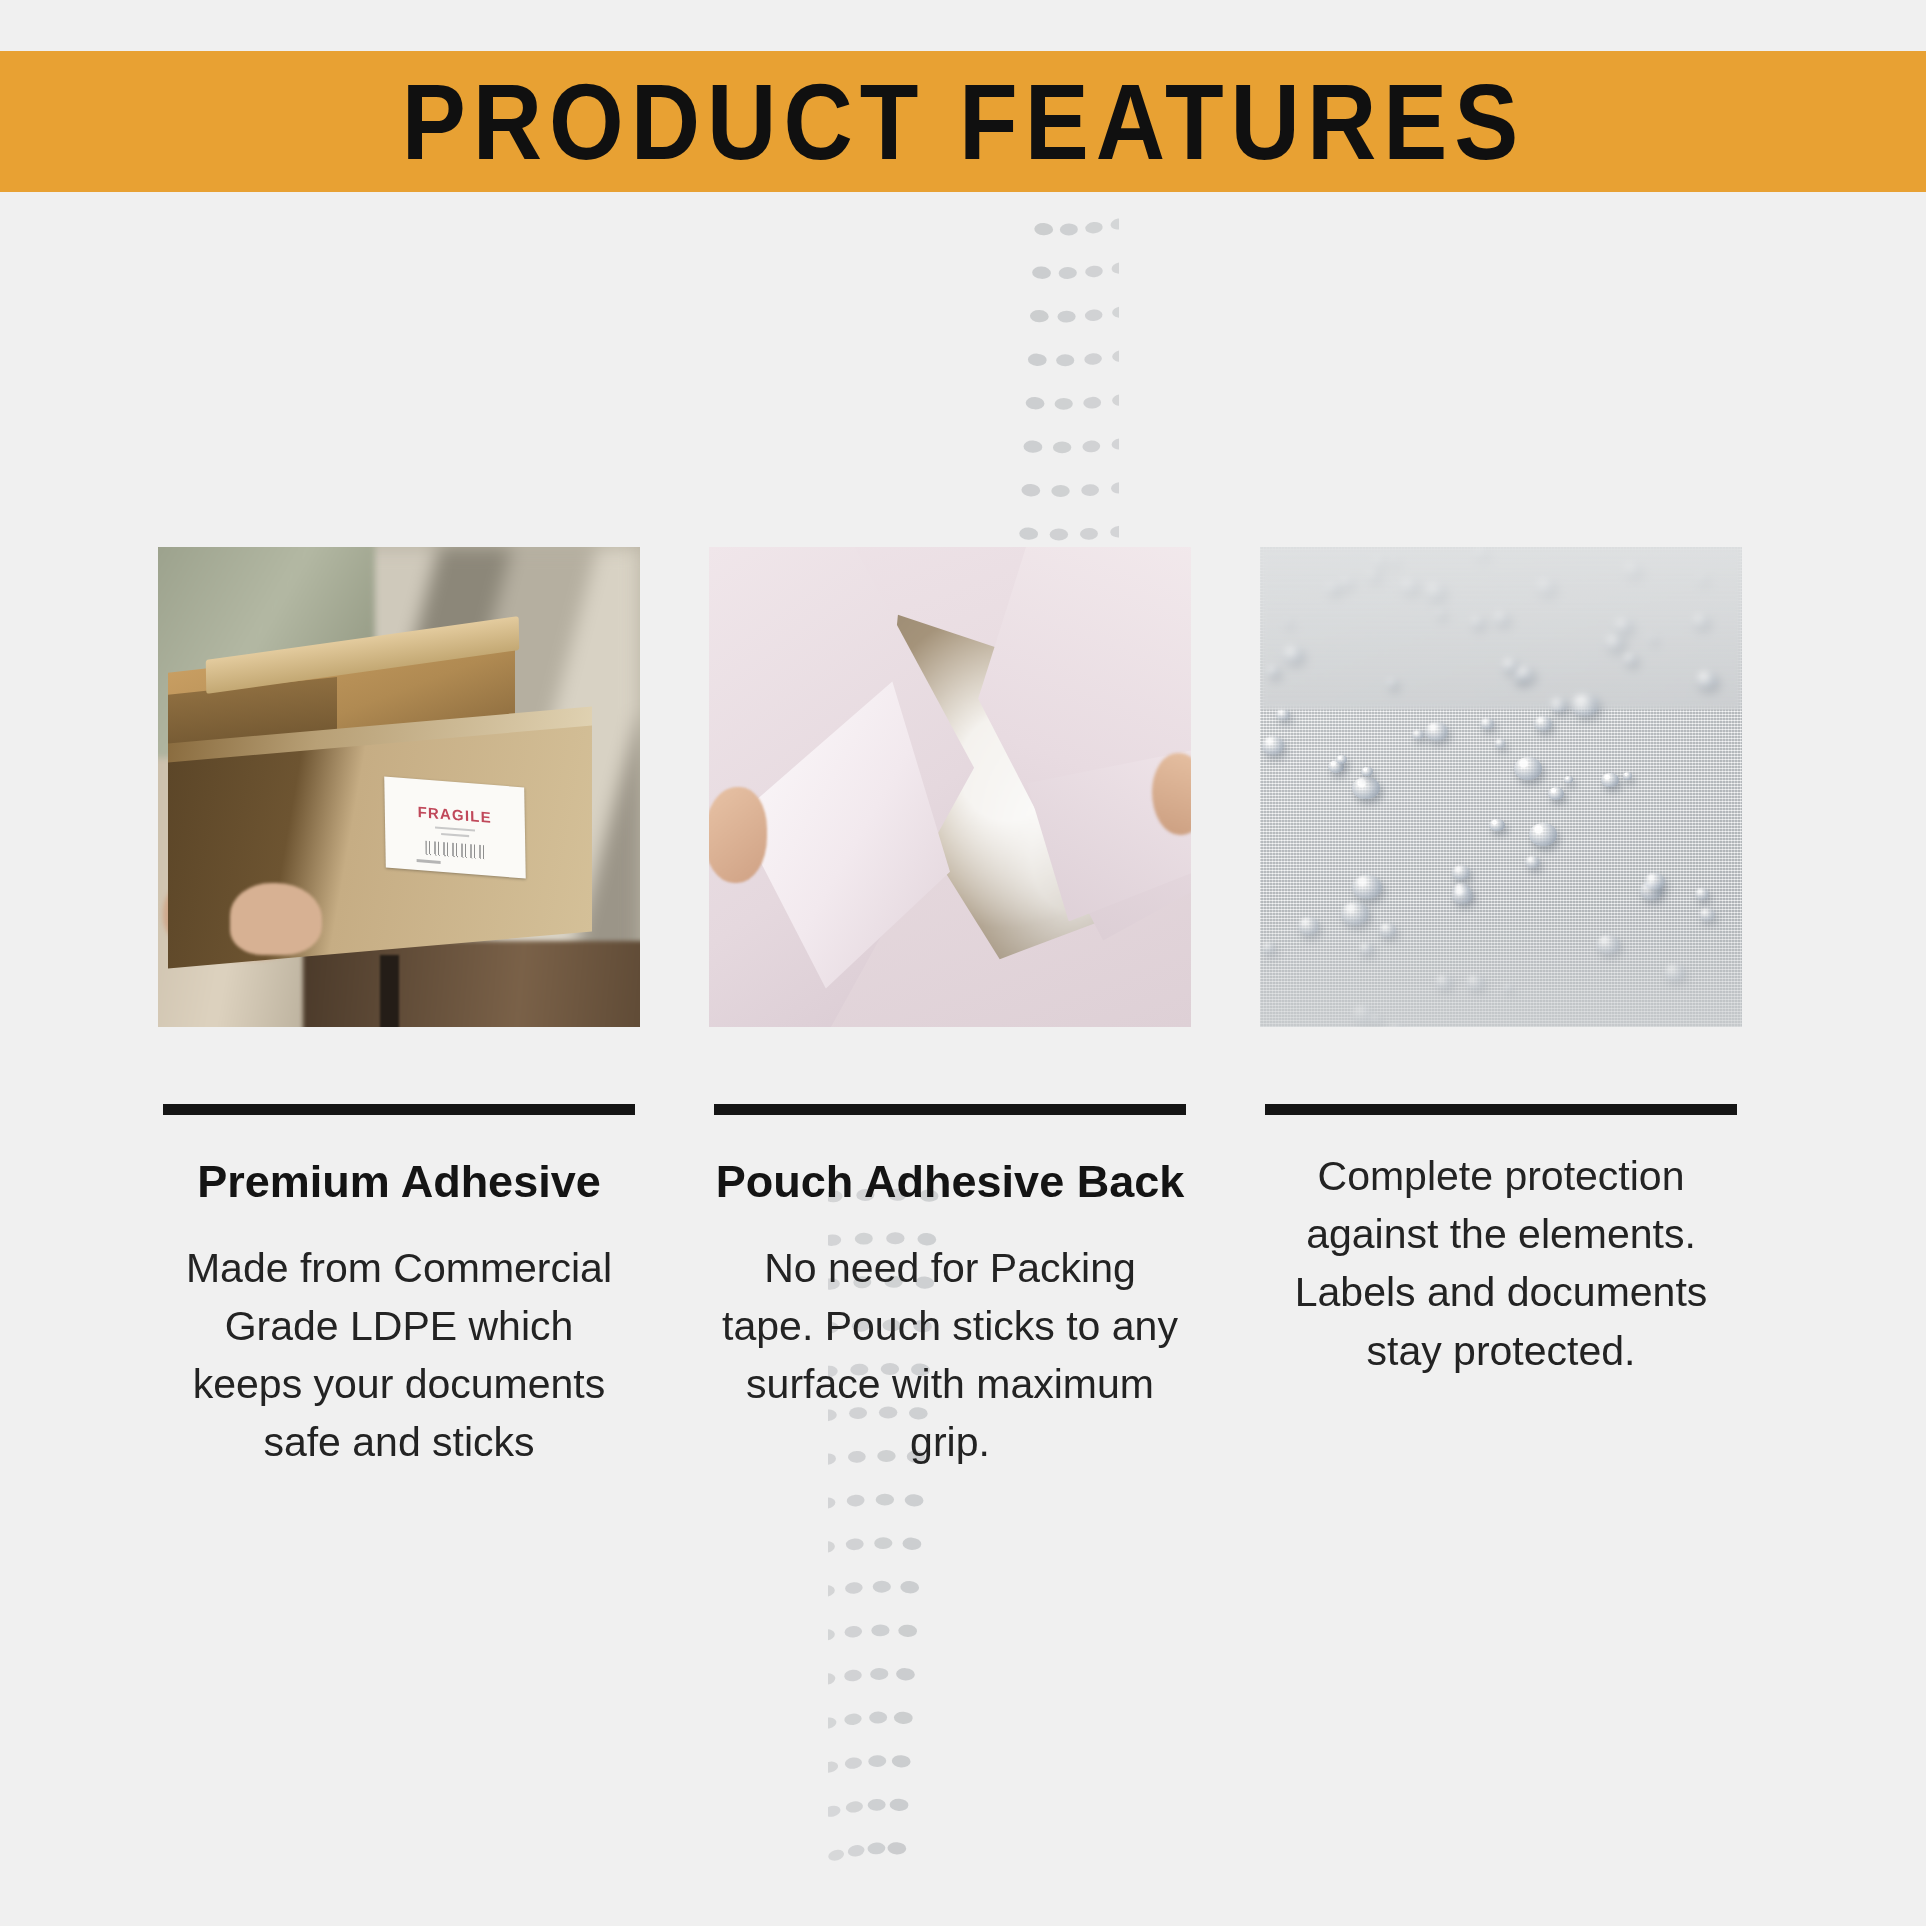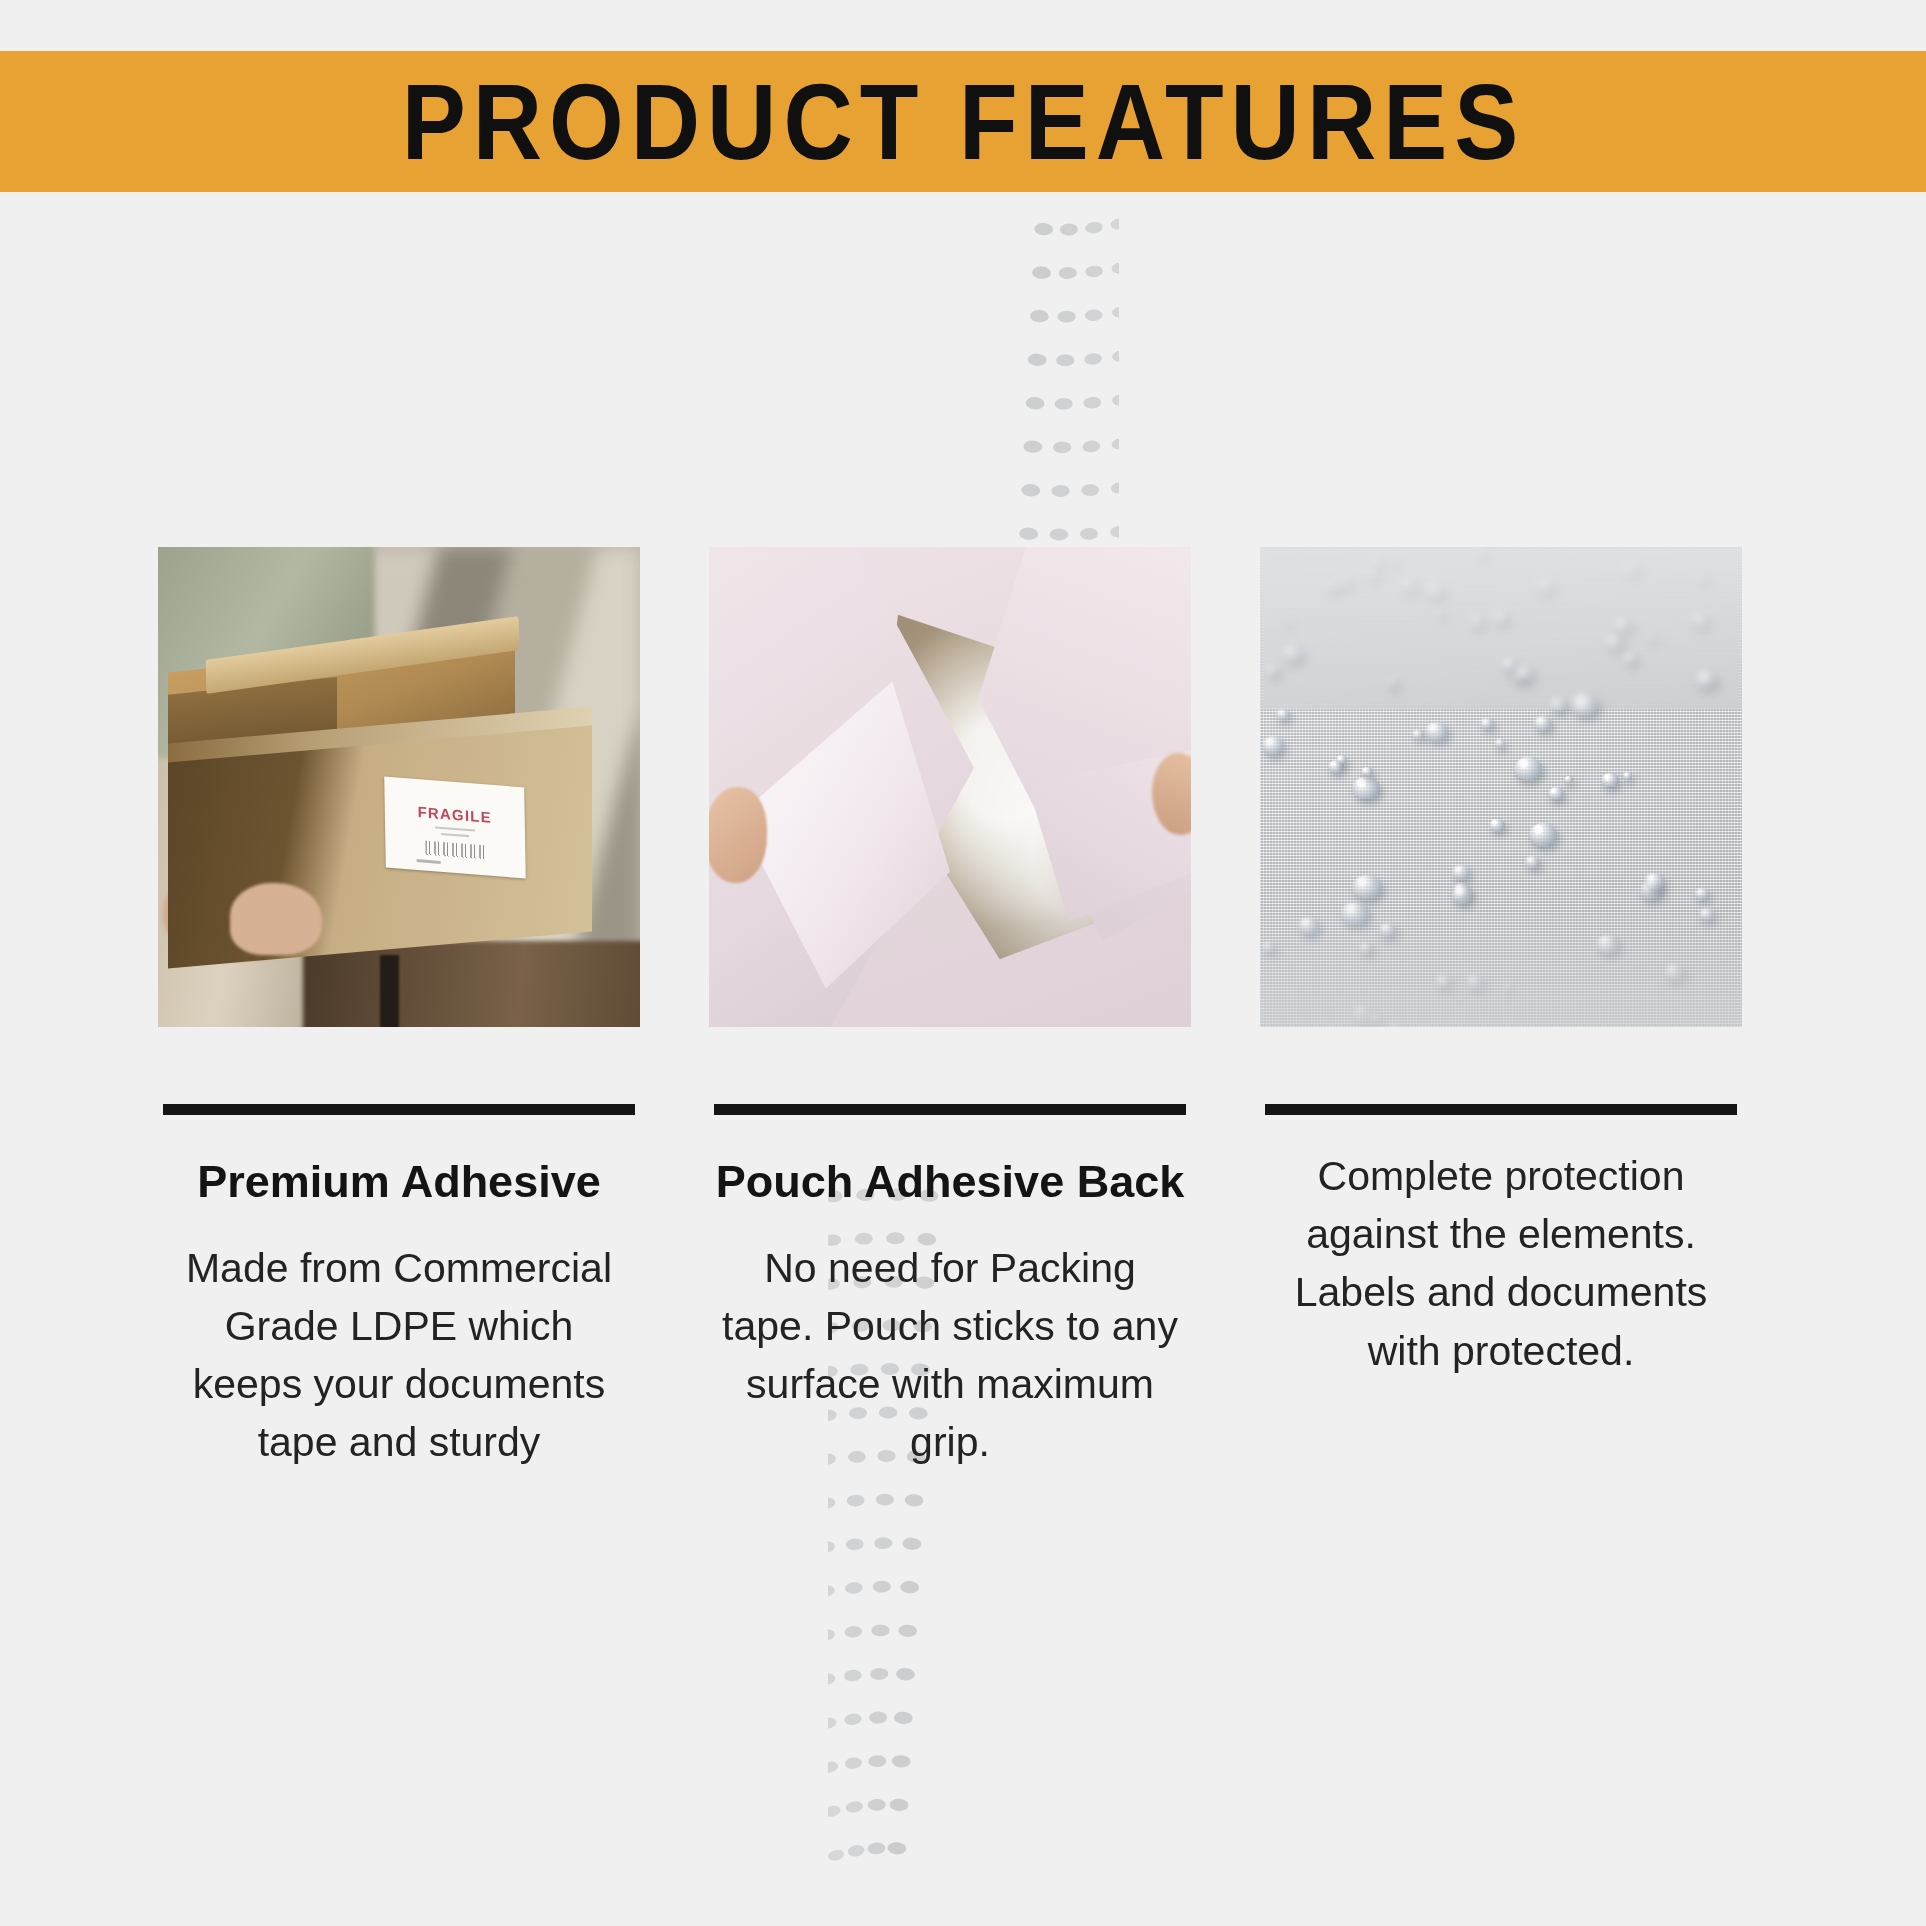--- a/index.html
+++ b/index.html
@@ -478,21 +478,21 @@
       <div class="label">
         <div class="label-word">FRAGILE</div>
         <div class="label-line"></div>
         <div class="label-line l2"></div>
         <div class="barcode"></div>
         <div class="label-foot"></div>
       </div>
     </div>
     <div class="rule"></div>
     <div class="feature-title">Premium Adhesive</div>
-    <div class="feature-desc">Made from Commercial Grade LDPE which keeps your documents tape and sturdy</div>
+    <div class="feature-desc">Made from Commercial Grade LDPE which keeps your documents safe and sticks</div>
   </div>
 
   <div class="feature">
     <div class="photo p2">
       <div class="sheet-bg"></div>
       <div class="adh"></div>
       <div class="fold-right"></div>
       <div class="fold-right-tail"></div>
       <div class="fold-left"></div>
       <div class="fold-left-in"></div>
@@ -576,17 +576,17 @@
           <div class="drop" style="left: 52.9093%; top: 24.7388%; width: 3.85092%; height: 3.15776%; filter: blur(1.7px); opacity: 0.75;"></div>
           <div class="drop" style="left: 44.496%; top: 0.0318288%; width: 2.78275%; height: 2.28185%; filter: blur(2.9px); opacity: 0.55;"></div>
           <div class="drop" style="left: 45.5542%; top: 35.5998%; width: 2.90372%; height: 2.38105%; filter: blur(1.1px); opacity: 0.85;"></div>
           <div class="drop" style="left: 90.5032%; top: 25.8566%; width: 4.2917%; height: 3.51919%; filter: blur(1.6px); opacity: 0.76;"></div>
           <div class="drop" style="left: 4.78044%; top: 20.5554%; width: 4.21688%; height: 3.45784%; filter: blur(1.9px); opacity: 0.72;"></div>
         </div>
       <div class="blur-top"></div>
       <div class="blur-bottom"></div>
     </div>
     <div class="rule"></div>
-    <div class="feature-desc">Complete protection against the elements. Labels and documents with protected.</div>
+    <div class="feature-desc">Complete protection against the elements. Labels and documents stay protected.</div>
   </div>
 
 </div>
 
 
 </body></html>

